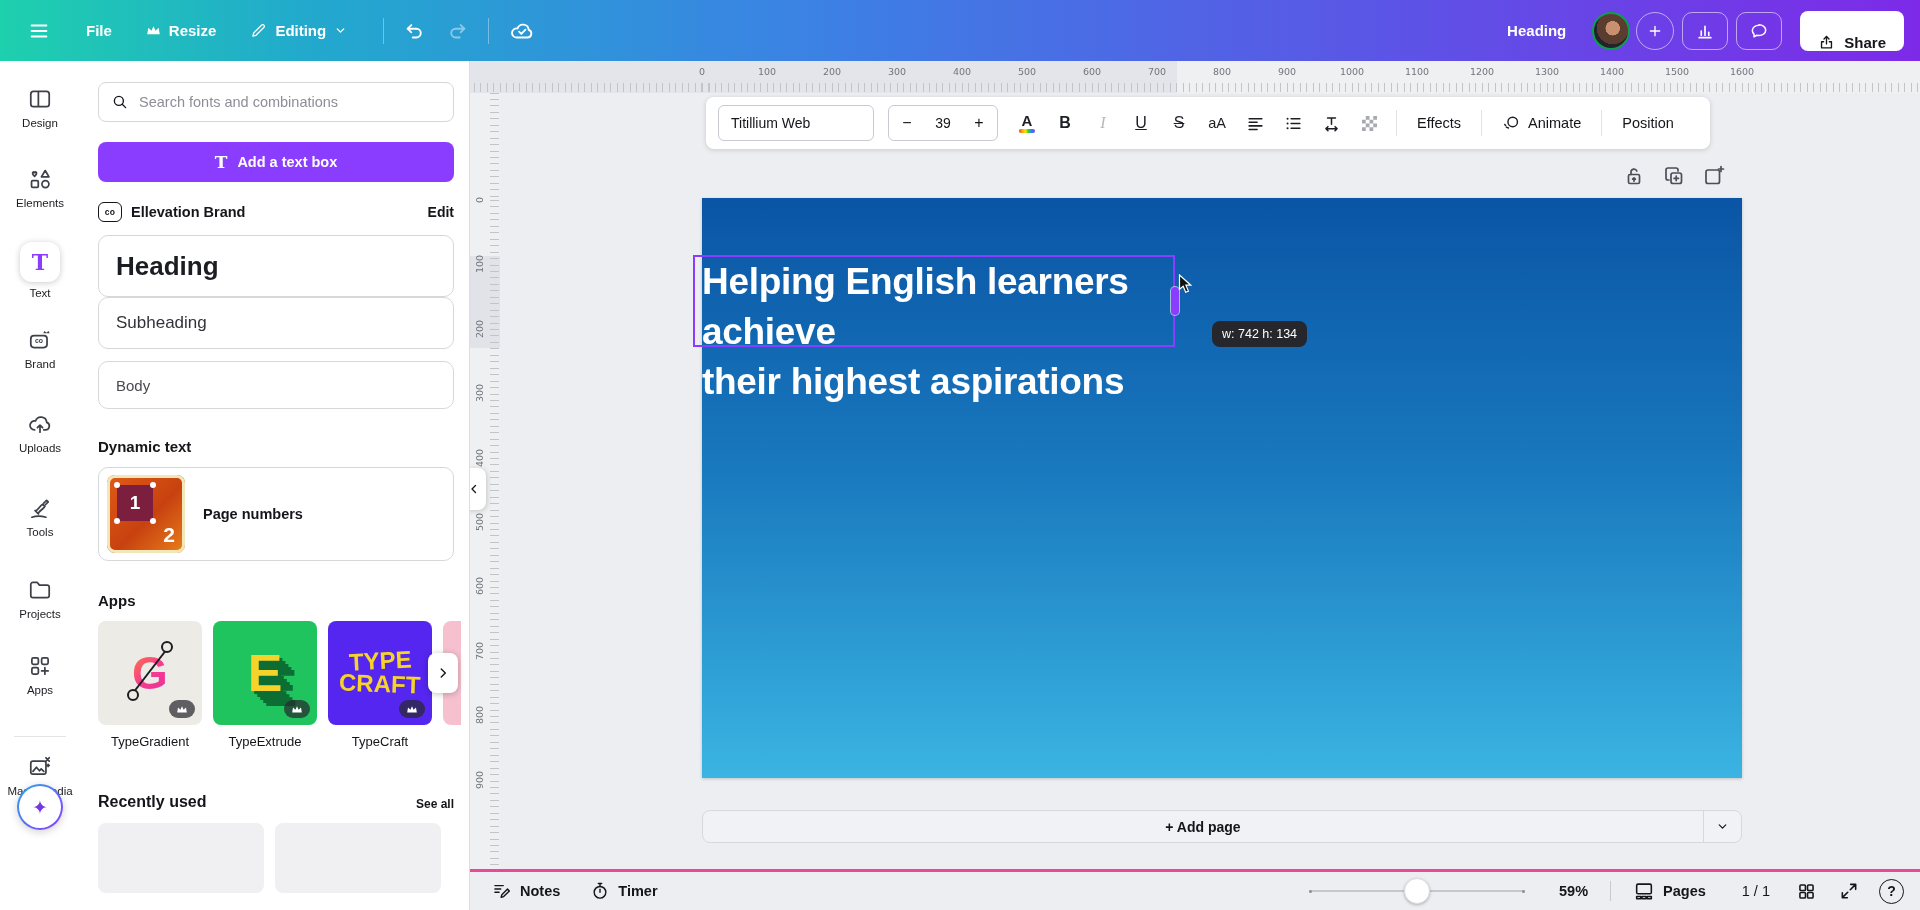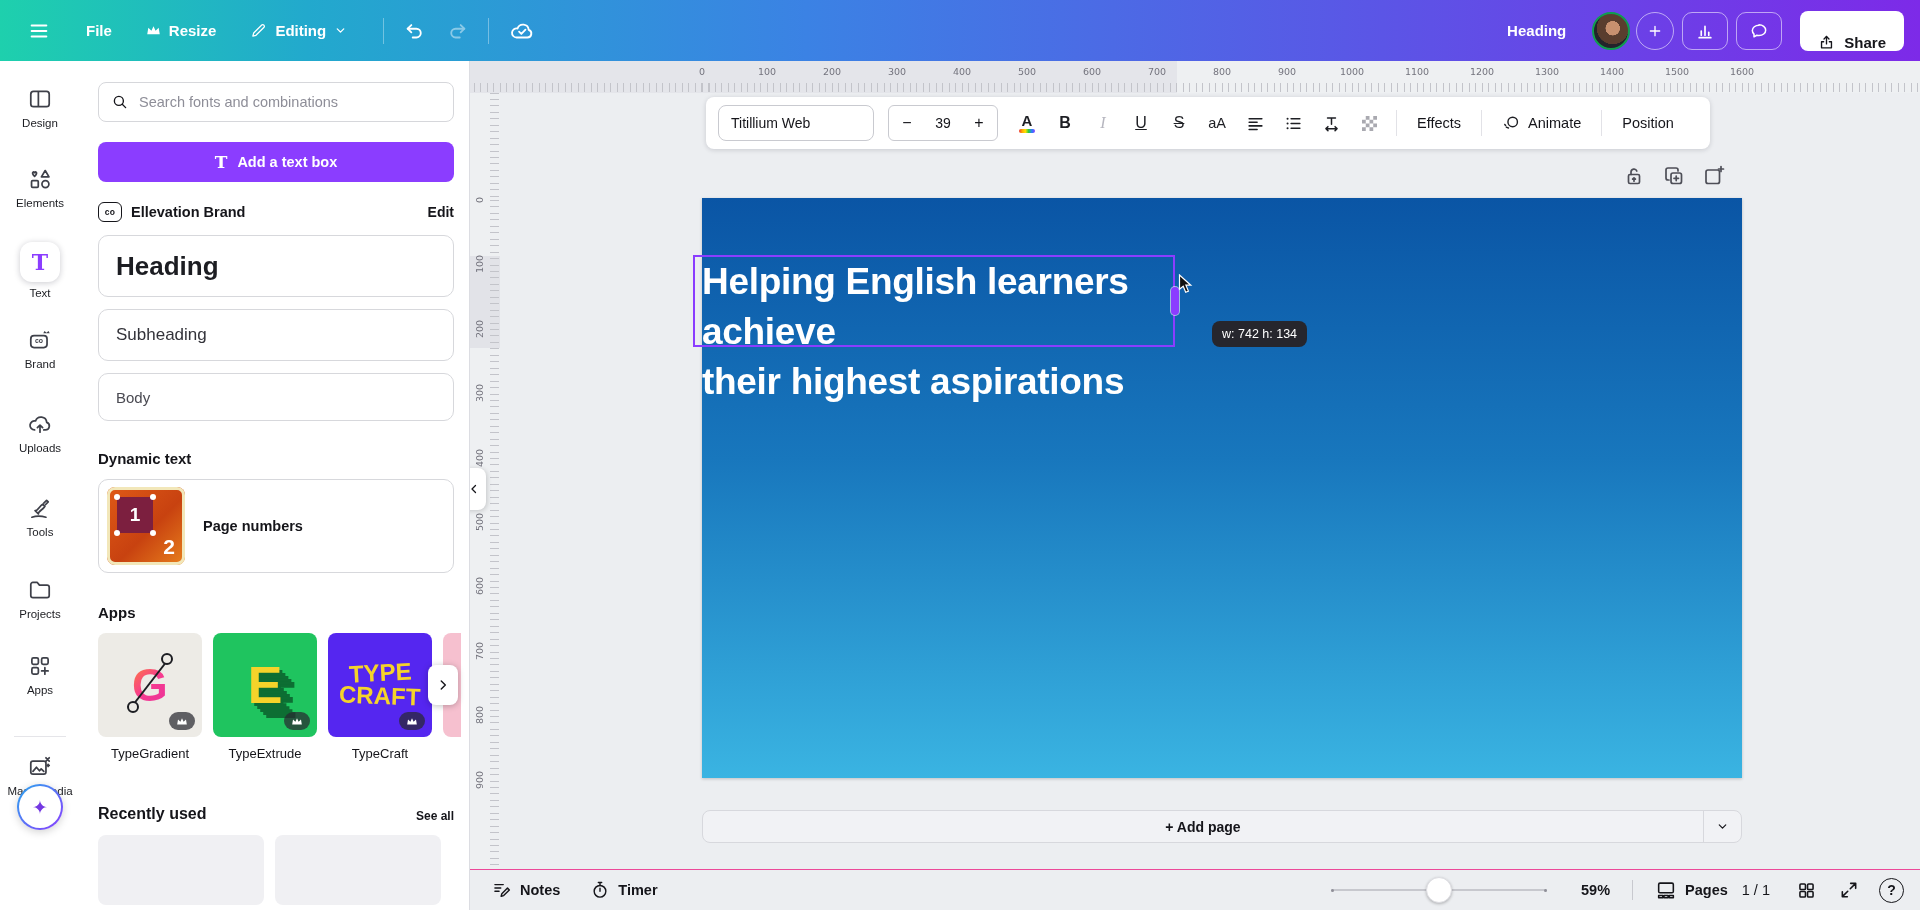--- a/index.html
+++ b/index.html
@@ -85,21 +85,21 @@
   .hrl { position:absolute; top:5px; transform:translateX(-50%); font-size:9.5px; color:#73737d; font-family:"DejaVu Sans",sans-serif; }
   .vruler { position:absolute; left:0; top:32px; width:30px; height:817px; background:#eef0f2; }
   .vruler-hl { position:absolute; left:0; top:163px; width:30px; height:92px; background:#e2e3e8; }
   .vruler-ticks { position:absolute; right:1px; top:0; width:9px; height:817px;
     background-image:repeating-linear-gradient(180deg,#c3c4ca 0 1px,transparent 1px 6.45px); background-position-y:107px; }
   .vrl { position:absolute; left:9px; transform:translate(-50%,-50%) rotate(-90deg); font-size:9.5px; color:#73737d; font-family:"DejaVu Sans",sans-serif; }
 
   .toolbar { position:absolute; left:236px; top:36px; width:1004px; height:52px; background:#fff; border-radius:8px;
     box-shadow:0 1px 5px rgba(20,20,40,.16); display:flex; align-items:center; padding:0 12px; gap:4px; z-index:20; }
   .tool-box { border:1px solid #c9cad0; border-radius:6px; height:36px; display:flex; align-items:center; }
-  .font-box { width:156px; justify-content:space-between; padding:0 12px; font-size:14px; color:#15151a;border-radius:8px; }
+  .font-box { width:156px; justify-content:space-between; padding:0 12px; font-size:14px; color:#15151a; }
   .size-box { width:110px; margin-left:10px; justify-content:space-between; padding:0 4px; }
   .size-box .step { width:28px; text-align:center; font-size:16px; color:#15151a; }
   .size-box .val { font-size:14px; color:#15151a; }
   .ticon { width:34px; height:34px; border-radius:6px; display:flex; flex-direction:column; align-items:center;
     justify-content:center; color:#1e1f24; font-size:16px; }
   .ticon.dim { color:#b6b6bf; }
   .tool-div { width:1px; height:26px; background:#e2e2e7; margin:0 6px; }
   .tool-text { font-size:14.5px; color:#15151a; padding:0 10px; display:flex; align-items:center; gap:7px; }
   .rainbow { width:16px; height:3.5px; margin-top:1px; border-radius:2px;
     background:linear-gradient(90deg,#e33,#fa0,#ffe100,#2ecc40,#2a7fff,#8b3dff); }
@@ -121,21 +121,21 @@
   .addpage { position:absolute; left:232px; top:749px; width:1040px; height:33px; background:#f1f2f5;
     border:1px solid #d7d8dd; border-radius:8px; display:flex; align-items:center; }
   .addpage .main { flex:1; text-align:center; font-size:14px; font-weight:700; color:#15151a; }
   .addpage .chev { width:38px; height:100%; border-left:1px solid #d7d8dd; display:flex; align-items:center; justify-content:center; }
 
   .collapse-tab { position:absolute; left:-14px; top:407px; width:30px; height:42px; background:#fff; border-radius:8px;
     box-shadow:1px 1px 5px rgba(0,0,0,.18); display:flex; align-items:center; justify-content:flex-end; padding-right:6px; z-index:28; }
 
   
   .statusbar { position:absolute; left:470px; top:869px; width:1450px; height:41px; background:#eceef1;
-    border-top:1px solid #ec4899; display:flex; align-items:center; color:#15151a; z-index:31; }
+    border-top:3px solid #ec4899; display:flex; align-items:center; color:#15151a; z-index:31; }
   .sb-item { display:flex; align-items:center; gap:8px; font-size:14.5px; font-weight:700; }
   .slider { position:relative; width:216px; height:26px; display:flex; align-items:center; }
   .slider .track { width:100%; height:2.5px; background:#c7c8ce; border-radius:2px; }
   .slider .dot { position:absolute; width:3px; height:3px; border-radius:50%; background:#8f8f98; top:11.5px; }
   .slider .thumb { position:absolute; left:95px; top:0; width:26px; height:26px; border-radius:50%; background:#fff;
     border:1px solid #dcdce1; box-shadow:0 1px 3px rgba(0,0,0,.25); }
   .sb-div { width:1px; height:20px; background:#c8c9cf; }
   .help-circle { width:25px; height:25px; border-radius:50%; border:1.8px solid #15151a; display:flex;
     align-items:center; justify-content:center; font-size:14px; font-weight:700; }
 </style>
@@ -360,21 +360,21 @@
 
     <div class="brand-row">
       <span class="brand-badge">co</span>
       <span class="brand-name">Ellevation Brand</span>
       <span class="edit-link">Edit</span>
     </div>
 
     <div class="style-card" style="margin-top:13px;height:62px">
       <span style="font-size:26px;font-weight:700;color:#1c1d22">Heading</span>
     </div>
-    <div class="style-card" style="margin-top:12px;height:52px">
+    <div class="style-card" style="height:52px">
       <span style="font-size:17px;font-weight:500;color:#33333a">Subheading</span>
     </div>
     <div class="style-card" style="margin-top:12px;height:48px">
       <span style="font-size:15px;color:#4a4a52">Body</span>
     </div>
 
     <div class="sec-head" style="margin-top:29px">Dynamic text</div>
 
     <div class="dyn-card">
       <span class="pn-thumb">
@@ -638,21 +638,21 @@
       <span>59%</span>
     </div>
     <div class="sb-div" style="margin:0 22px"></div>
     <div class="sb-item">
       <svg width="22" height="22" viewBox="0 0 24 24" fill="none" stroke="#15151a" stroke-width="1.7" stroke-linejoin="round">
           <rect x="4" y="4.5" width="16" height="10.5" rx="1.5"></rect>
           <path d="M4 18h4.5v2.5H4zM9.8 18h4.5v2.5H9.8zM15.6 18H20v2.5h-4.4z"></path>
         </svg>
       <span>Pages</span>
     </div>
-    <div class="sb-item" style="margin-left:14px;font-weight:500">
+    <div class="sb-item" style="margin-left:36px;font-weight:500">
       <span>1 / 1</span>
     </div>
     <div class="sb-item" style="margin-left:26px">
       <svg width="21" height="21" viewBox="0 0 24 24" fill="none" stroke="#15151a" stroke-width="1.8" stroke-linejoin="round">
           <rect x="4.5" y="4.5" width="6.3" height="6.3" rx="1.2"></rect>
           <rect x="13.2" y="4.5" width="6.3" height="6.3" rx="1.2"></rect>
           <rect x="4.5" y="13.2" width="6.3" height="6.3" rx="1.2"></rect>
           <rect x="13.2" y="13.2" width="6.3" height="6.3" rx="1.2"></rect>
         </svg>
     </div>

